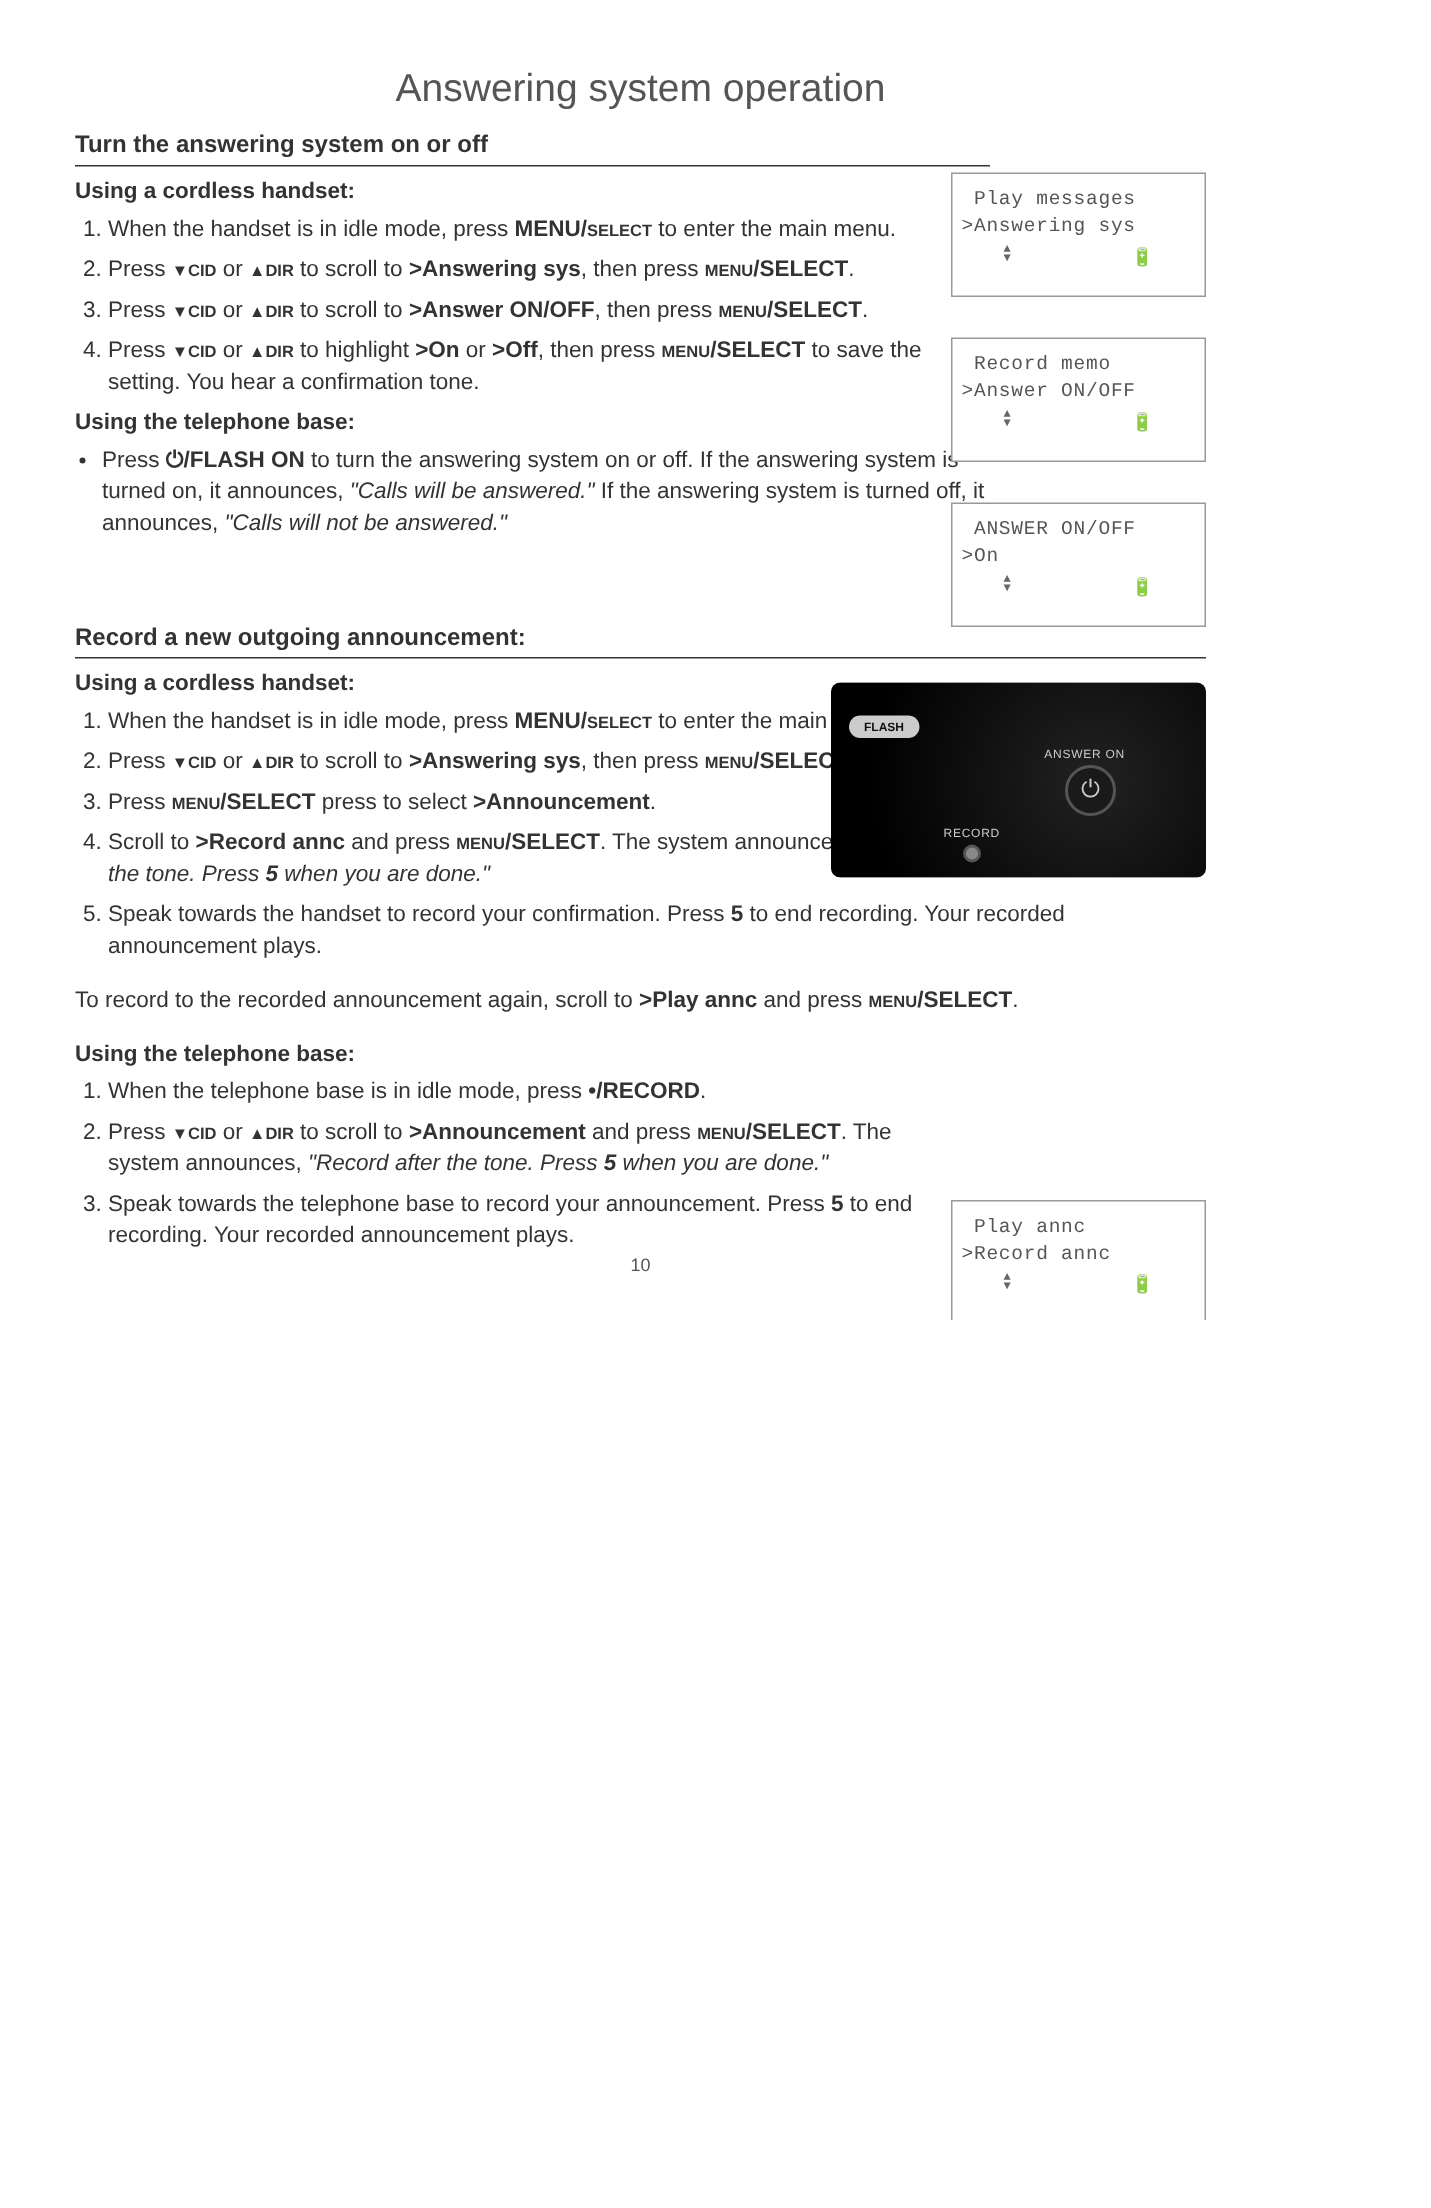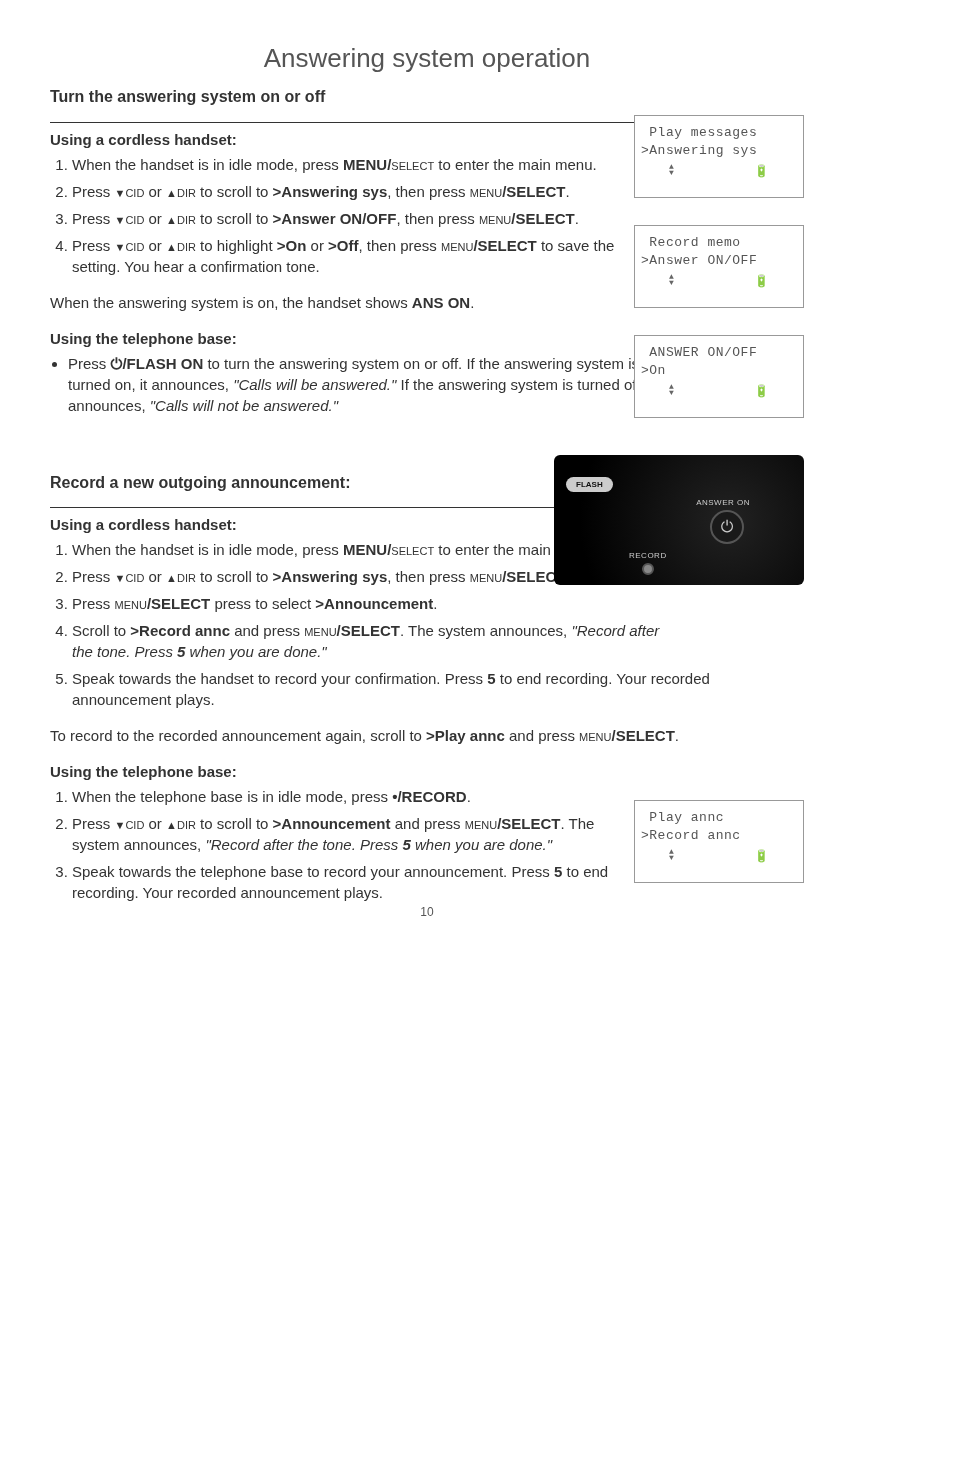--- a/index.html
+++ b/index.html
@@ -18,21 +18,21 @@
     font-weight: normal;
     color: #555;
     margin: 0 0 10px 0;
     text-align: center;
   }
   h2 {
     font-size: 16px;
     font-weight: bold;
     margin: 10px 0 4px 0;
     border-bottom: 1.5px solid #333;
-    padding-bottom: 13px;
+    padding-bottom: 1px;
   }
   h3 {
     font-size: 15px;
     font-weight: bold;
     margin: 6px 0 4px 0;
   }
   ol {
     margin: 4px 0;
     padding-left: 22px;
   }
@@ -41,21 +41,21 @@
   }
   ul {
     margin: 4px 0;
     padding-left: 18px;
     list-style: disc;
   }
   ul li {
     margin-bottom: 6px;
   }
   .bold { font-weight: bold; }
-  .sc { font-variant: small-caps; font-weight: normal; }
+  .sc { font-variant: small-caps; font-weight: bold; }
   .italic { font-style: italic; }
   .arrow-down::before { content: "▼"; font-size: 11px; }
   .arrow-up::before { content: "▲"; font-size: 11px; }
   .power-icon::before { content: "⏻"; }
   .main-col {
     width: 610px;
   }
   .page-num {
     position: absolute;
     bottom: 28px;
@@ -155,23 +155,20 @@
       <span>Press </span><span class="arrow-down"></span><span class="sc">cid</span><span> or </span><span class="arrow-up"></span><span class="sc">dir</span><span> to scroll to </span><span class="bold">&gt;Answering sys</span><span>, then press </span><span class="sc">menu</span><span class="bold">/SELECT</span><span>.</span>
     </li>
     <li>
       <span>Press </span><span class="arrow-down"></span><span class="sc">cid</span><span> or </span><span class="arrow-up"></span><span class="sc">dir</span><span> to scroll to </span><span class="bold">&gt;Answer ON/OFF</span><span>, then press </span><span class="sc">menu</span><span class="bold">/SELECT</span><span>.</span>
     </li>
     <li>
       <span>Press </span><span class="arrow-down"></span><span class="sc">cid</span><span> or </span><span class="arrow-up"></span><span class="sc">dir</span><span> to highlight </span><span class="bold">&gt;On</span><span> or </span><span class="bold">&gt;Off</span><span>, then press </span><span class="sc">menu</span><span class="bold">/SELECT</span><span> to save the setting. You hear a confirmation tone.</span>
     </li>
   </ol>
 
-  <p>
-    <span>When the answering system is on, the handset shows </span><span class="bold">ANS ON</span><span>.</span>
-  </p>
 
   <h3>Using the telephone base:</h3>
   <ul>
     <li>
       <span>Press </span><span class="bold power-icon"></span><span class="bold">/FLASH ON</span><span> to turn the answering system on or off. If the answering system is turned on, it announces, </span><span class="italic">"Calls will be answered."</span><span> If the answering system is turned off, it announces, </span><span class="italic">"Calls will not be answered."</span>
     </li>
   </ul>
 </div>
 
 <div style="height:40px"></div>

